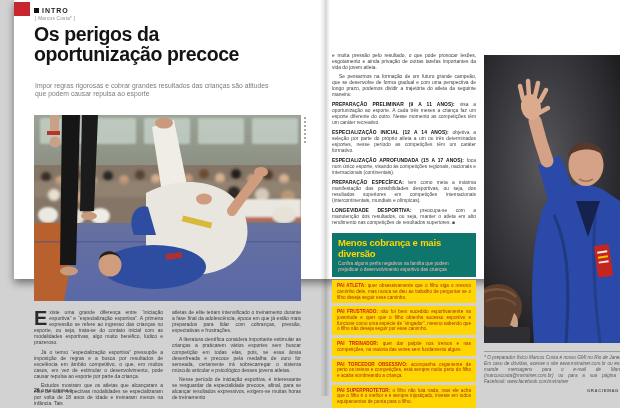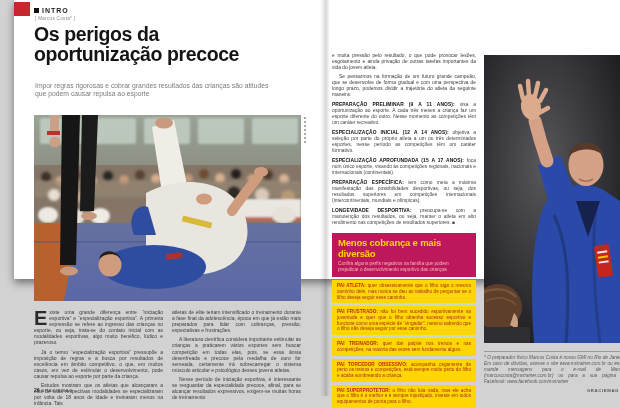--- a/index.html
+++ b/index.html
@@ -28,21 +28,21 @@
   .indent{text-indent:7px;}
   .dropcap{float:left;font-size:20px;line-height:16px;font-weight:bold;color:#2b2b2b;margin:1px 2px 0 0;}
   
   .rcolA{position:absolute;left:318px;top:53px;width:144px;}
   .rp{margin:0 0 3px 0;font-size:4.9px;line-height:6px;color:#3c3c3c;text-align:justify;}
   .rp.indent{text-indent:7px;}
   .stage-item{margin:4px 0 0 0;font-size:4.9px;line-height:6px;color:#454545;text-align:justify;}
   .stage-head{font-weight:bold;color:#0e0e0e;letter-spacing:.1px;}
   
   .sidebar{margin-top:7px;}
-  .sidebar-head{background:#be185d;padding:4px 20px 5px 6px;}
+  .sidebar-head{background:#0f766e;padding:4px 20px 5px 6px;}
   .sidebar-title{font-size:9.5px;font-weight:bold;color:#ffd602;letter-spacing:-.2px;}
   .sidebar-sub{font-size:4.7px;line-height:5.6px;color:#f3b9b4;margin-top:2px;}
   .sidebar-item{background:#ffd602;margin-top:3px;padding:3px 5px;font-size:4.7px;line-height:5.7px;color:#a3321d;text-align:justify;}
   .si-head{font-weight:bold;color:#c9251c;}
   
   .caption-rule{margin-top:8px;border-top:1px solid #9a9a9a;width:142px;}
   .caption{margin:3px 0 0 0;font-size:4.7px;line-height:6px;color:#5a5a5a;font-style:italic;text-align:justify;}
   .folio{position:absolute;top:387px;font-size:5px;color:#333;}
   .folio-left{left:20px;}
   .folio-right{left:470px;width:142px;text-align:right;}

